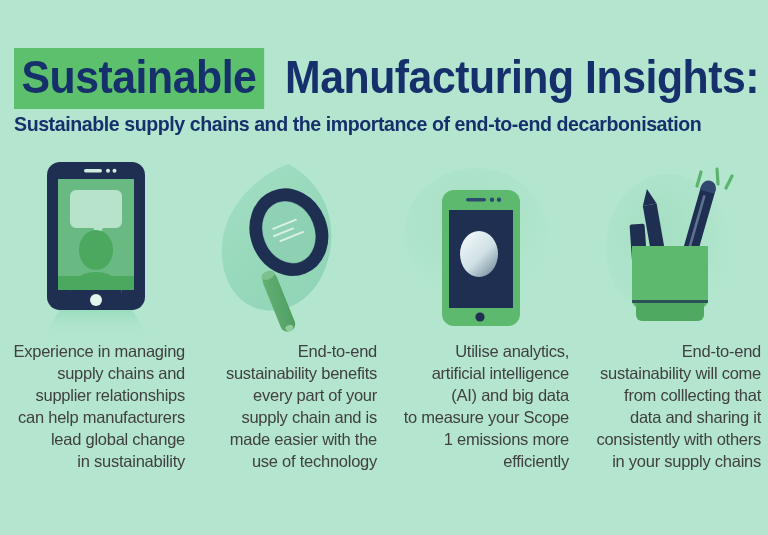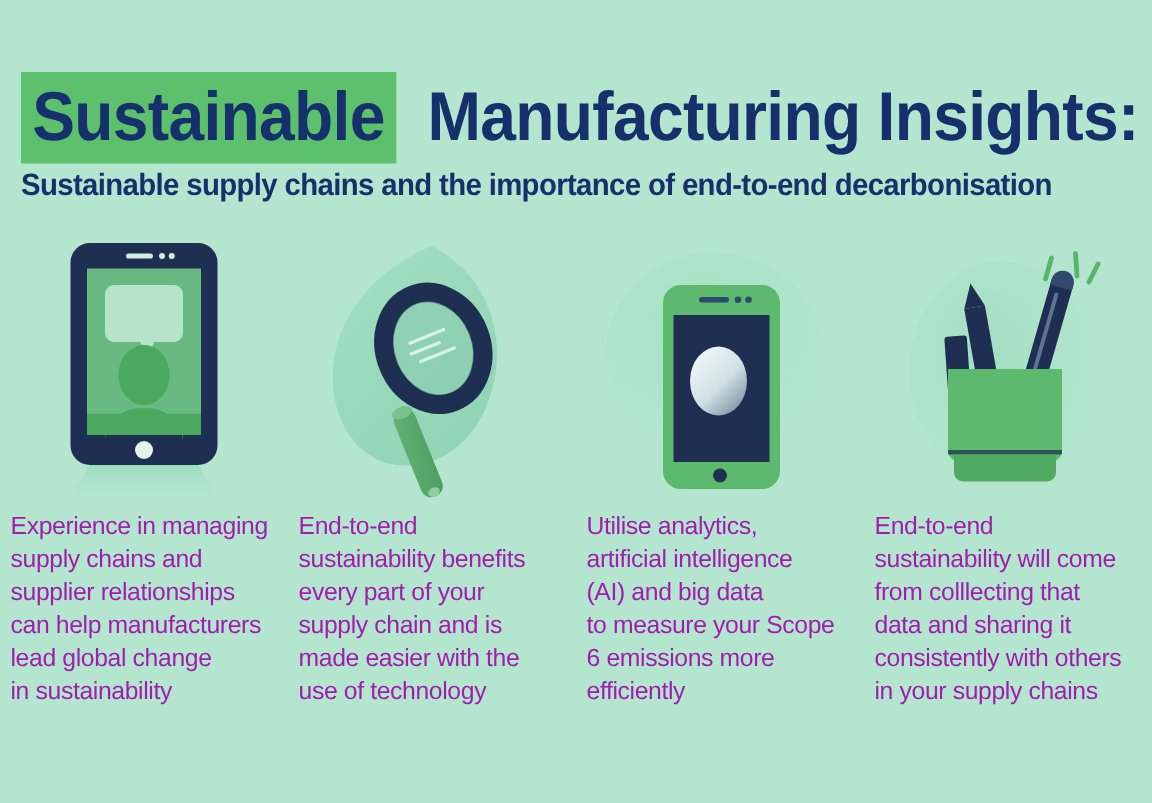--- a/index.html
+++ b/index.html
@@ -93,24 +93,24 @@
     width: 192px;
     height: 190px;
   }
   .art svg {
     display: block;
     position: absolute;
     left: 0;
     top: 0;
   }
   .caption {
-    color: #a21caf;
+    color: #404040;
     font-size: 16.5px;
     line-height: 1.335;
-    text-align: left;
+    text-align: right;
     letter-spacing: -0.25px;
     padding: 0 7px;
     box-sizing: border-box;
     width: 192px;
     white-space: pre-line;
   }
 </style>
 </head>
 <body>
 
@@ -215,21 +215,21 @@
           <circle cx="108" cy="49.8" r="2.2" fill="#2c4a70"></circle>
           <circle cx="115" cy="49.8" r="2.2" fill="#2c4a70"></circle>
           <ellipse cx="95" cy="104" rx="19" ry="23" fill="url(#egg3)"></ellipse>
           <circle cx="96" cy="167" r="4.6" fill="#1e2f52"></circle>
         </svg>
       </div>
       <div class="caption">Utilise analytics,
 artificial intelligence
 (AI) and big data
 to measure your Scope
-6 emissions more
+1 emissions more
 efficiently</div>
     </div>
 
     <div class="col">
       <div class="art">
         <svg width="192" height="190" viewBox="0 0 192 190">
           <defs>
             <radialGradient id="blob4" cx="0.42" cy="0.4" r="0.66">
               <stop offset="0" stop-color="#a4dfc3"></stop>
               <stop offset="1" stop-color="#b4e6cf"></stop>

